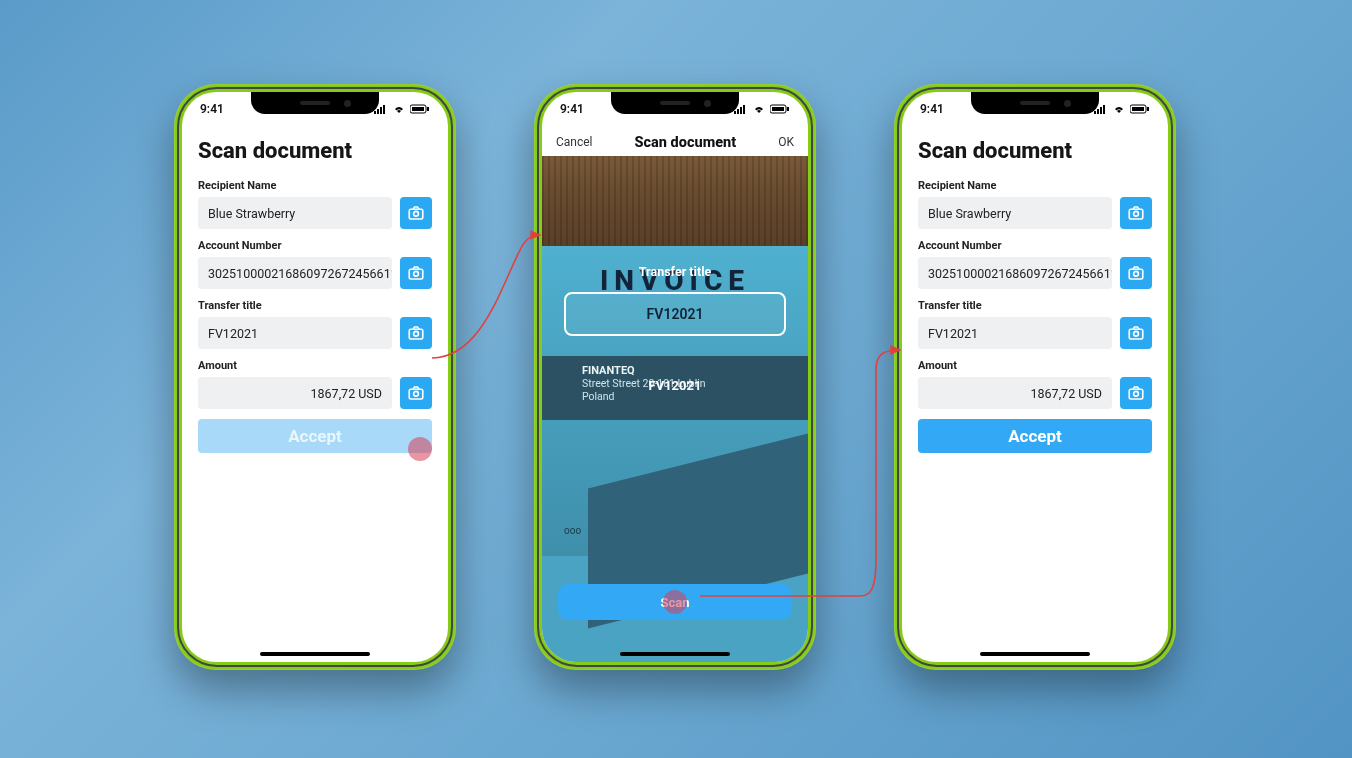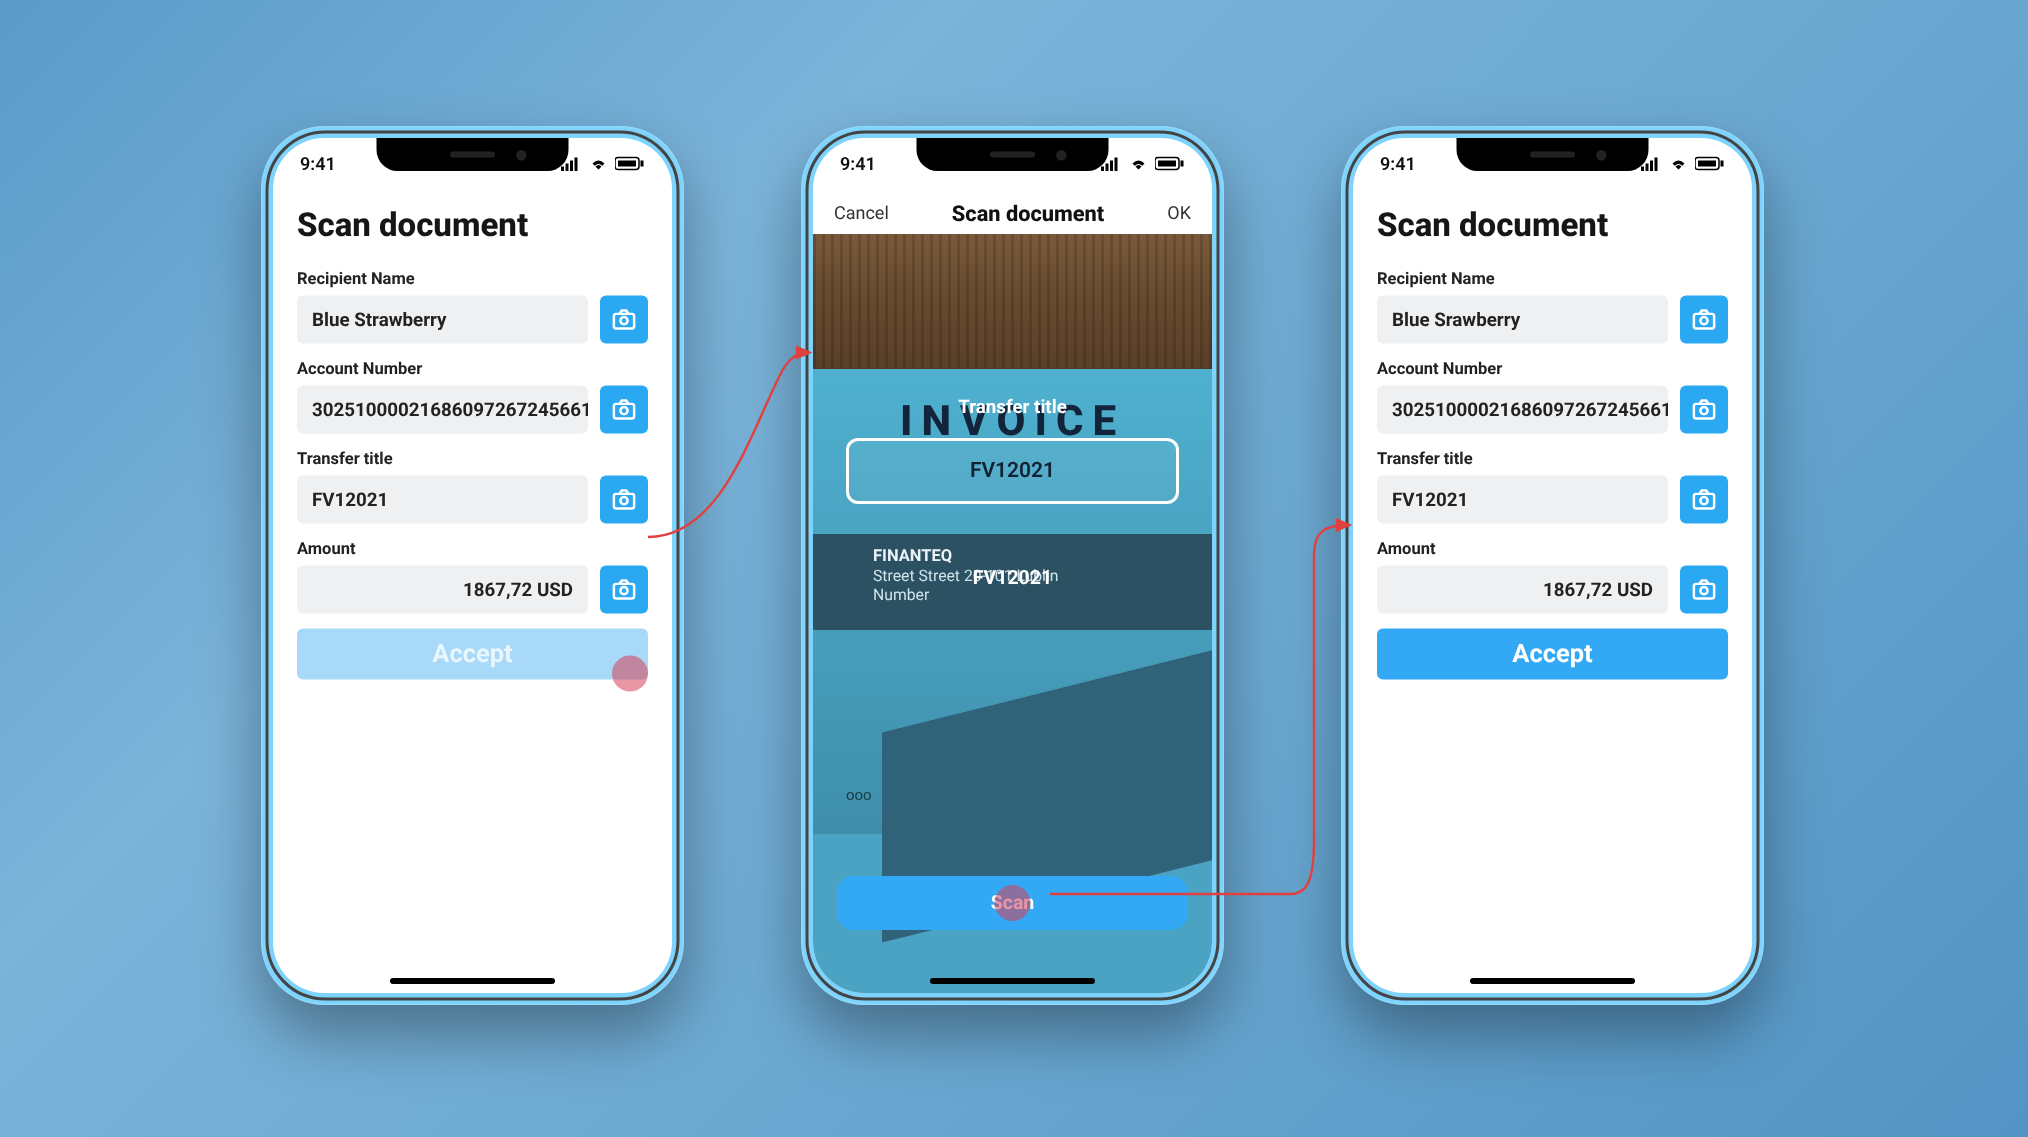--- a/index.html
+++ b/index.html
@@ -12,21 +12,21 @@
     overflow: hidden;
   }
   .stage { position: relative; width: 100%; height: 100%; }
 
   
   .phone {
     position: absolute;
     width: 282px;
     height: 586px;
     border-radius: 42px;
-    background: #7dd3fc;
+    background: #84cc16;
     box-shadow: 0 20px 40px rgba(0,0,0,0.35), inset 0 0 2px rgba(255,255,255,0.4);
     padding: 8px;
   }
   .phone:before {
     content: "";
     position: absolute;
     inset: 3px;
     border-radius: 40px;
     border: 2px solid #444;
     pointer-events: none;
@@ -78,21 +78,21 @@
   .status-icons { display:flex; gap:4px; align-items:center; }
 
   
   .content { padding: 10px 16px 0; }
   .page-title { font-size: 22px; font-weight: 800; color: #161616; margin: 6px 0 16px; }
   .field-label { font-size: 11px; font-weight: 700; color: #222; margin-bottom: 5px; }
   .field-row { display:flex; gap:8px; align-items:center; margin-bottom: 10px; }
   .input {
     flex:1; height:32px; background:#eef0f2; border-radius:4px;
     padding: 0 10px; font-size:12.5px; color:#222; display:flex; align-items:center;
-    overflow:hidden; white-space:nowrap;font-weight:bold;
+    overflow:hidden; white-space:nowrap;
   }
   .input.right { justify-content:flex-end; }
   .cam-btn {
     width:32px; height:32px; background:#2aa8f2; border-radius:4px;
     display:flex; align-items:center; justify-content:center; color:#fff;
     cursor:pointer;
   }
   .accept-btn {
     margin-top:10px; width:100%; height:34px; border-radius:4px;
     background:#33a9f5; color:#fff; font-weight:700; font-size:17px;
@@ -283,21 +283,21 @@
         <div class="wood"></div>
         <div class="invoice-area">
           <div class="invoice-title">INVOICE</div>
           <div class="overlay-label">Transfer title</div>
           <div class="scan-box">
               <span>FV12021</span>
             </div>
           <div class="bill-band">
             <div class="co">FINANTEQ</div>
             <div>Street Street 20-101 Lublin</div>
-            <div>Number</div>
+            <div>Poland</div>
           </div>
           <div class="bill-highlight">FV12021</div>
           <div class="diag"></div>
           <div class="tiny-text">ooo</div>
         </div>
         <div class="scan-btn">
             <span>Scan</span>
           </div>
         <div class="home-indicator" style="background:#000;"></div>
         <div class="touch-dot" style="bottom:48px; left:50%; transform:translateX(-50%);"></div>

